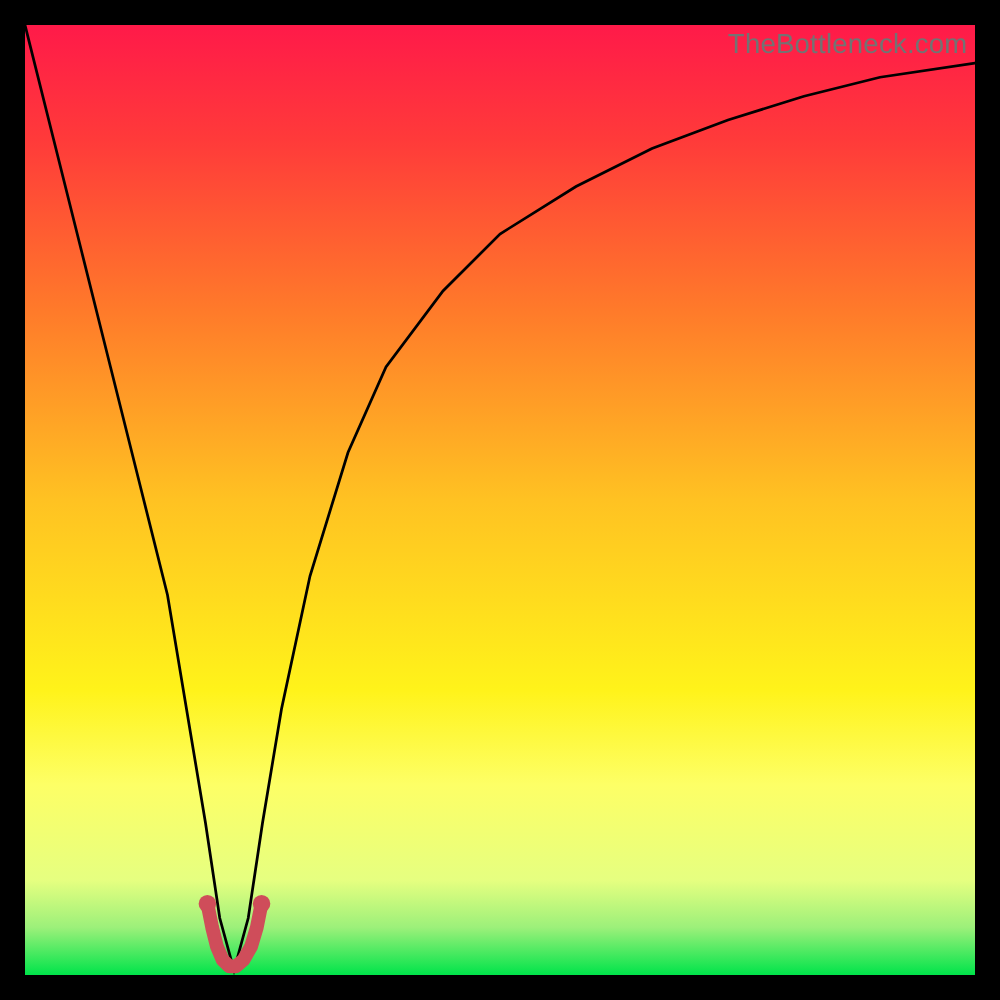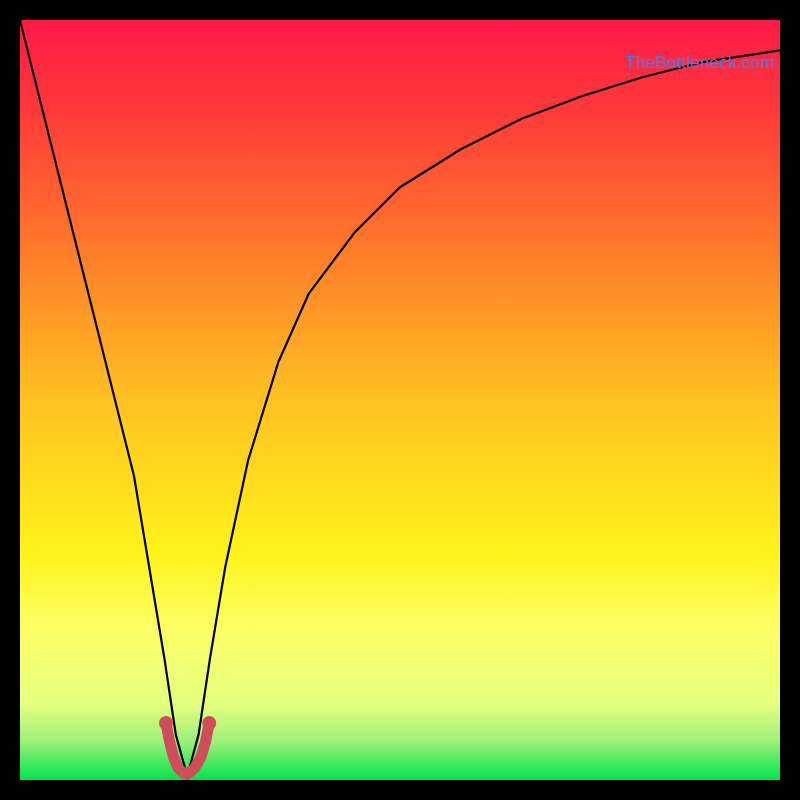--- a/index.html
+++ b/index.html
@@ -23,26 +23,25 @@
     left: 0;
     top: 0;
     width: 760px;
     height: 760px;
   }
   .watermark {
     position: absolute;
     top: 2px;
     right: 6px;
     font-family: Arial, Helvetica, sans-serif;
-    font-size: 17px;
+    font-size: 22px;
     font-weight: 500;
-    color: #3b82f6;
+    color: #737373;
     letter-spacing: 0.2px;
     white-space: nowrap;
-    margin-top: 31px;
   }
 </style>
 </head>
 <body>
 
 <div class="frame">
   <svg class="plot-area" viewBox="0 0 760 760" preserveAspectRatio="none">
     <defs>
       <linearGradient id="bg-grad" x1="0" y1="0" x2="0" y2="1">
           <stop offset="0%" stop-color="#ff1a49"></stop>

